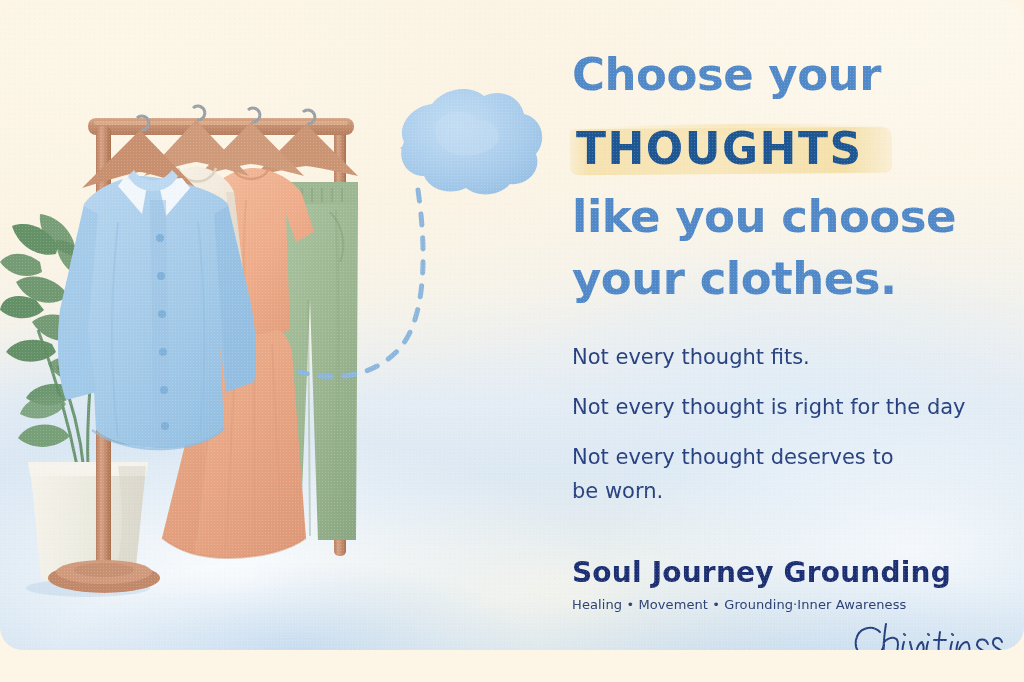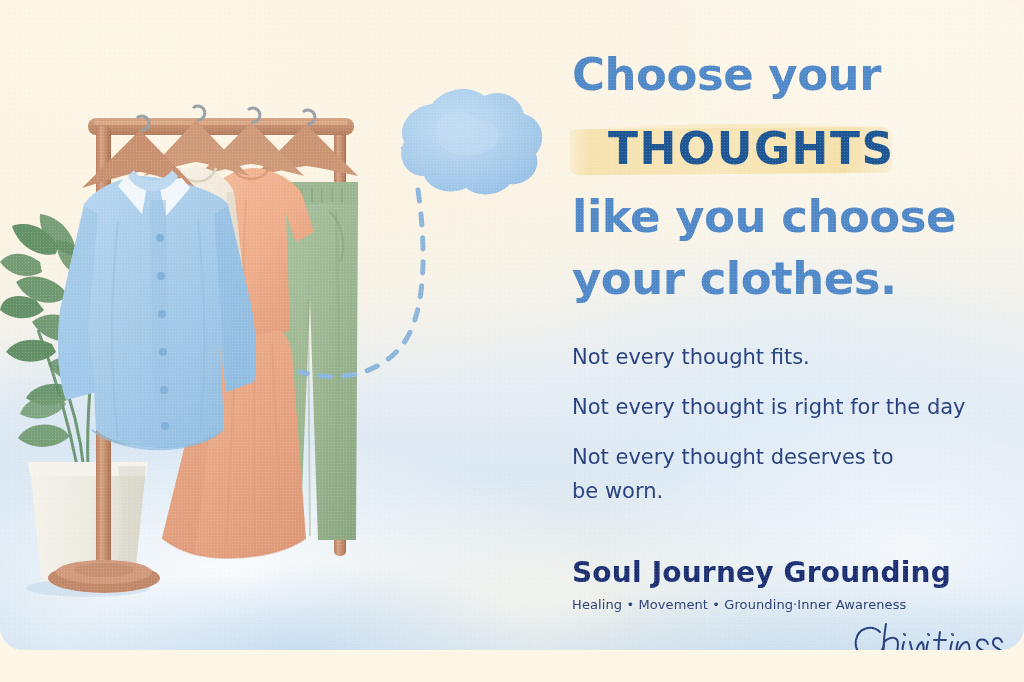--- a/index.html
+++ b/index.html
@@ -41,21 +41,21 @@
   .hl1{top:50px;font-size:45px;line-height:50px;}
   .hl3{top:192px;font-size:45px;line-height:50px;}
   .hl4{top:254px;font-size:45px;line-height:50px;}
   .hl2wrap{position:absolute;left:10px;top:118px;height:62px;}
   .hl2mark{position:absolute;left:0;top:10px;width:322px;height:46px;
     background:linear-gradient(92deg,rgba(247,227,176,.35) 0%,#f6e2af 6%,#f8e7bb 45%,#f5e0a9 85%,rgba(245,224,169,.3) 100%);
     border-radius:4px 10px 6px 8px;transform:rotate(-.5deg);}
   .hl2mark:after{content:"";position:absolute;left:6px;top:-4px;width:312px;height:10px;
     background:linear-gradient(90deg,rgba(247,228,178,0),rgba(247,228,178,.75),rgba(247,228,178,0));border-radius:50%;}
   .hl2{position:relative;font-family:"DejaVu Sans",sans-serif;font-weight:bold;
-    font-size:44px;line-height:62px;color:#1d5693;letter-spacing:1.5px;padding-left:6px;margin-left:32px;}
+    font-size:44px;line-height:62px;color:#1d5693;letter-spacing:1.5px;padding-left:6px;}
 
   .body-line{position:absolute;left:12px;width:470px;color:#27407e;
     font-family:"DejaVu Sans",sans-serif;font-size:21px;line-height:26px;white-space:nowrap;}
   .bl1{top:344px;}
   .bl2{top:394px;}
   .bl3{top:444px;}
   .bl4{top:478px;}
 
   .brand{position:absolute;left:12px;top:556px;color:#1b2f72;
     font-family:"DejaVu Sans",sans-serif;font-weight:bold;font-size:28px;letter-spacing:.2px;}

